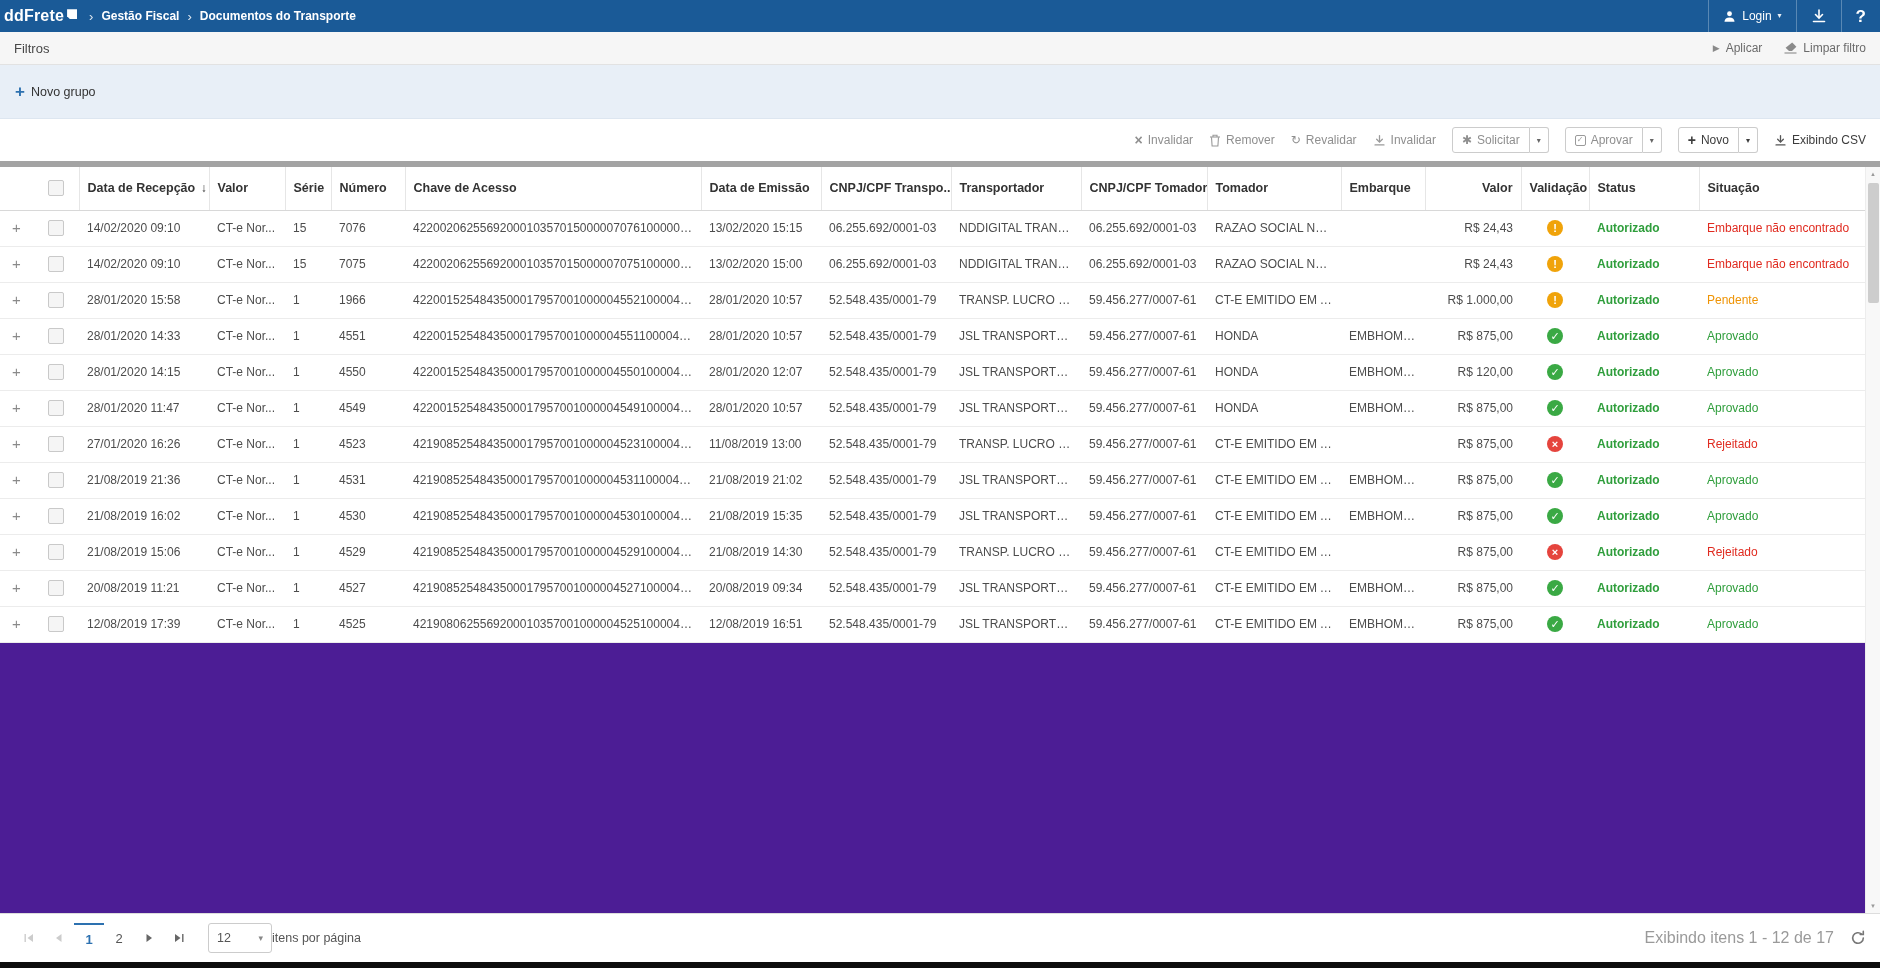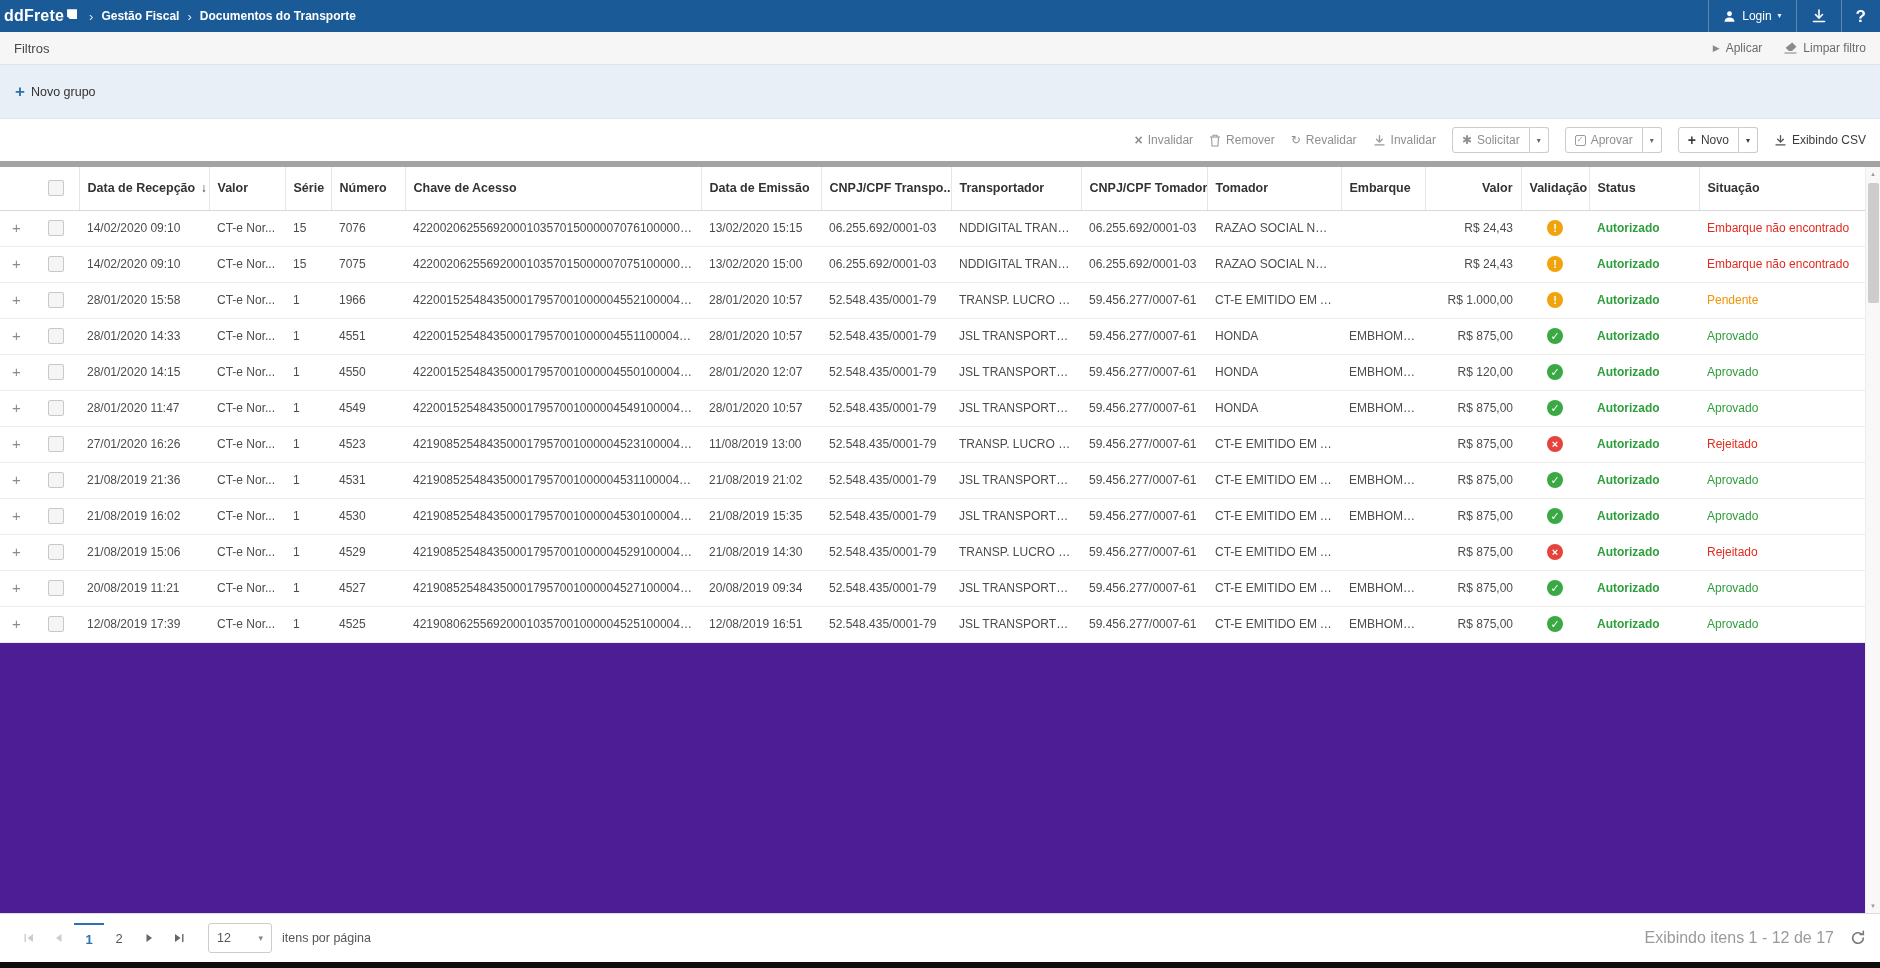--- a/index.html
+++ b/index.html
@@ -76,21 +76,21 @@
   .v-thumb{position:absolute;top:16px;left:2px;width:11px;height:120px;background:#cdcdcd;border-radius:2px;cursor:pointer}
 
   
   .pager{flex:0 0 auto;height:49px;border-top:1px solid #ddd;display:flex;align-items:center;padding:0 14px;background:#fff}
   .pg-btn{width:30px;height:30px;display:flex;align-items:center;justify-content:center;background:none;border:none;cursor:pointer;color:#666}
   .pg-btn.disabled{color:#ccc;cursor:default}
   .pg-num{min-width:30px;height:30px;display:flex;align-items:center;justify-content:center;font-size:13px;color:#555;background:none;border:none;cursor:pointer}
   .pg-num.current{color:var(--accent-blue,#2d71b0);border-top:2px solid var(--accent-blue,#2d71b0);font-weight:bold}
   .page-size{margin-left:14px;width:64px;height:30px;border:1px solid #ccc;border-radius:3px;display:flex;align-items:center;padding:0 8px;font-size:12.5px;color:#555;cursor:pointer;background:#fff}
   .page-size .caret2{margin-left:auto;color:#888;font-size:9px}
-  .pp-label{margin-left:10px;font-size:12.5px;color:#555}
+  .pp-label{font-size:12.5px;color:#555}
   .pager-right{margin-left:auto;display:flex;align-items:center;gap:16px}
   .pager-summary{font-size:16px;color:#9a9a9a}
   .refresh-btn{background:none;border:none;cursor:pointer;display:flex;align-items:center}
   .bottom-strip{flex:0 0 auto;height:6px;background:#0d0d0d}
 </style>
 </head>
 <body>
 
 <div class="app">
 

